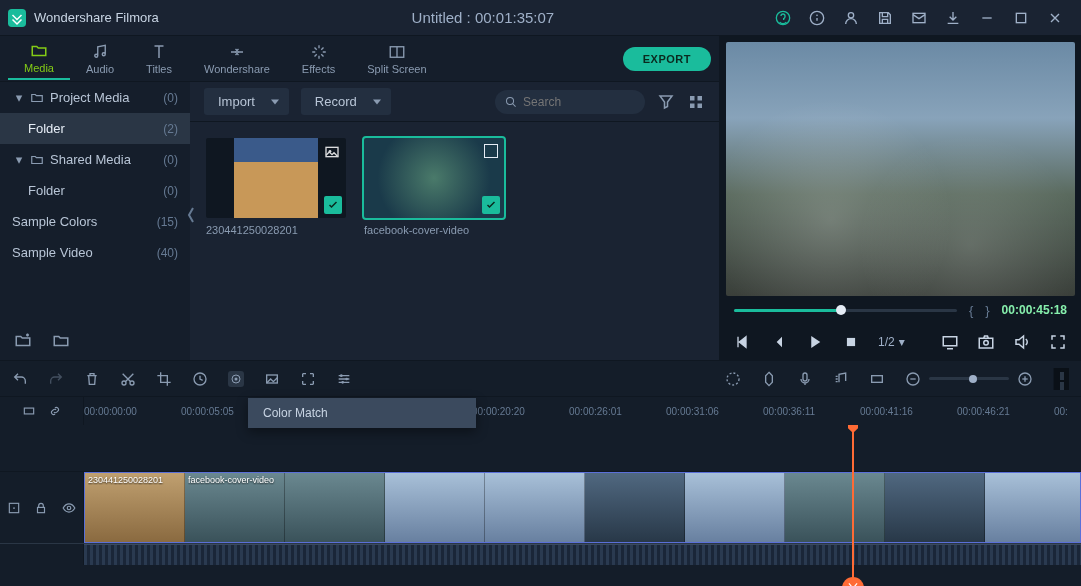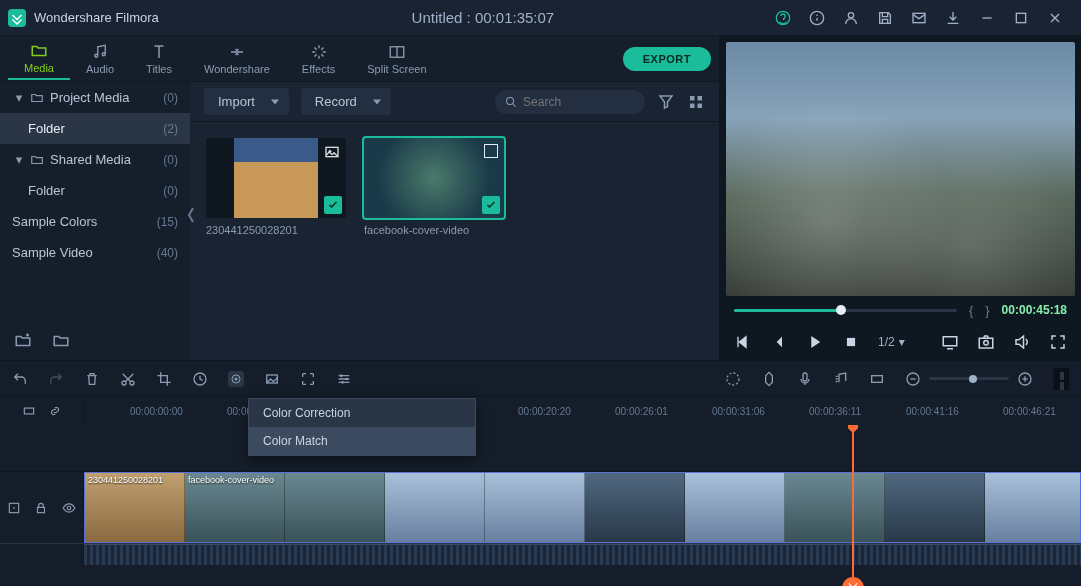--- a/index.html
+++ b/index.html
@@ -79,21 +79,21 @@
   .timeline { height: 226px; background: #141d29; display: flex; flex-direction: column; border-top: 1px solid #0f1721; position: relative; }
   .tl-toolbar { height: 36px; display: flex; align-items: center; padding: 0 12px; gap: 20px; border-bottom: 1px solid #0f1721; }
   .tl-icon { color: #8a9bb1; cursor: pointer; }
   .tl-toolbar .spacer { flex: 1; }
   .zoom { display: flex; align-items: center; gap: 8px; }
   .zoom-track { width: 80px; height: 3px; background: #2a3645; border-radius: 2px; position: relative; }
   .zoom-thumb { position: absolute; top: 50%; left: 55%; width: 8px; height: 8px; background: #9fb0c8; border-radius: 50%; transform: translate(-50%, -50%); }
   .tl-right-pane { width: 16px; background: #0a1017; border-left: 1px solid #0f1721; display:flex; flex-direction:column; align-items:center; padding-top:4px; gap:2px; }
   .tl-right-pane div { width:4px; height:8px; background:#2a3645; }
 
-  .tl-ruler-row { height: 28px; display: flex; gap: 46px; }
+  .tl-ruler-row { height: 28px; display: flex; }
   .tl-gutter { width: 84px; display: flex; align-items: center; justify-content: center; gap: 12px; border-right: 1px solid #0f1721; }
   .tl-ruler { flex: 1; display: flex; align-items: center; position: relative; }
   .ruler-tick { font-size: 10px; color: #667a93; position: absolute; }
   .context-menu { position: absolute; top: 398px; left: 248px; width: 228px; background: #2a3645; border: 1px solid #3b4a5e; z-index: 20; box-shadow: 0 4px 12px rgba(0,0,0,0.4); }
   .ctx-item { padding: 7px 14px; font-size: 12px; color: #c8d4e3; cursor: pointer; }
   .ctx-item.hl { background: #3b4a5e; }
 
   .tl-body { flex: 1; display: flex; position: relative; }
   .tl-tracks { flex: 1; position: relative; overflow: hidden; }
   .track-row { height: 72px; display: flex; border-top: 1px solid #0f1721; margin-top: 46px; }
@@ -494,15 +494,14 @@
       </div>
       <div class="audio-row">
         <div class="audio-gutter"></div>
         <div class="audio-wave"></div>
       </div>
     </div>
   </div>
 </div>
 
 <div class="context-menu">
-  <div class="ctx-item">Color Correction</div>
   <div class="ctx-item hl">Color Match</div>
 </div>
 
 </body></html>

